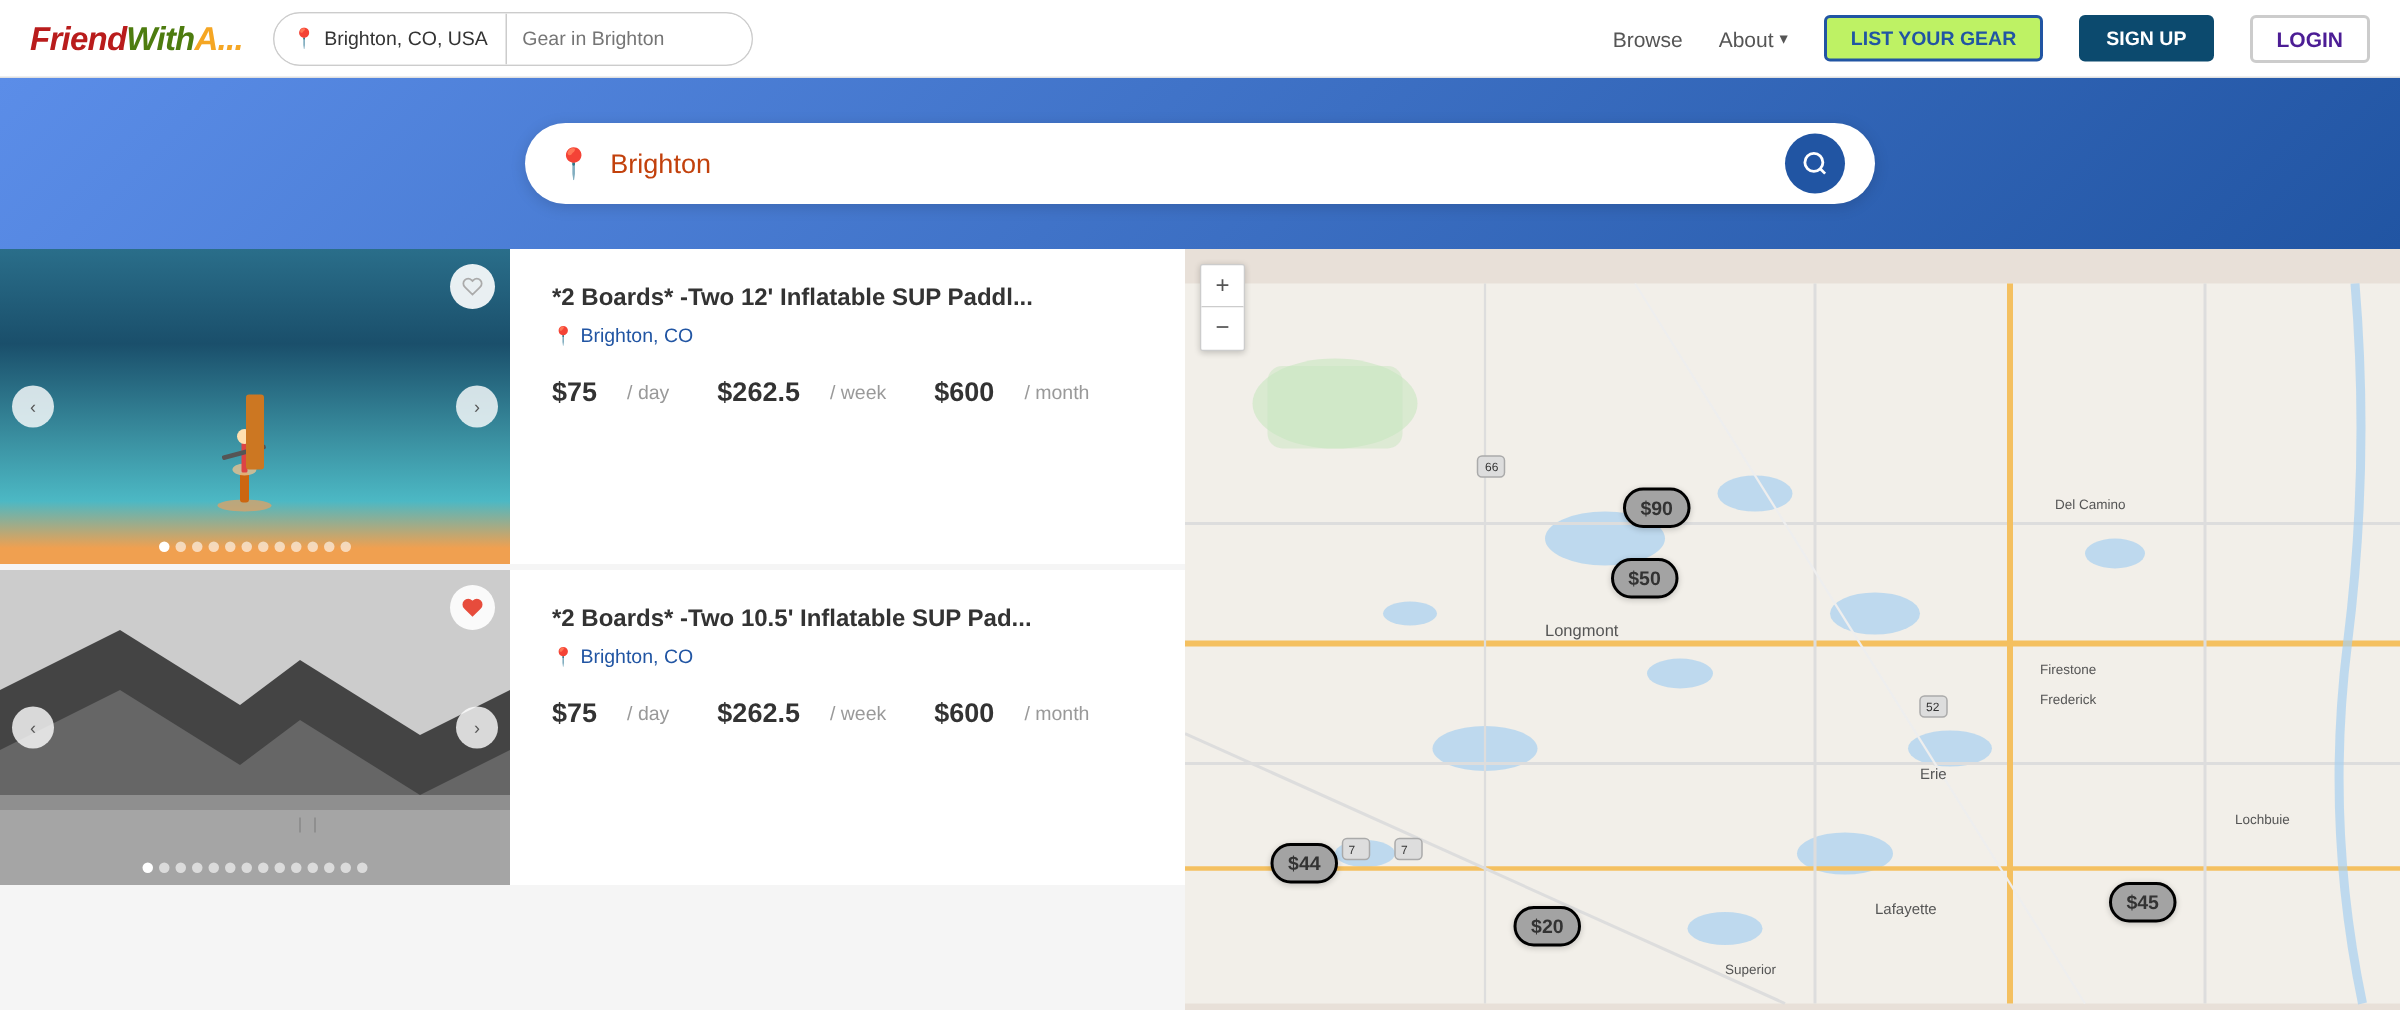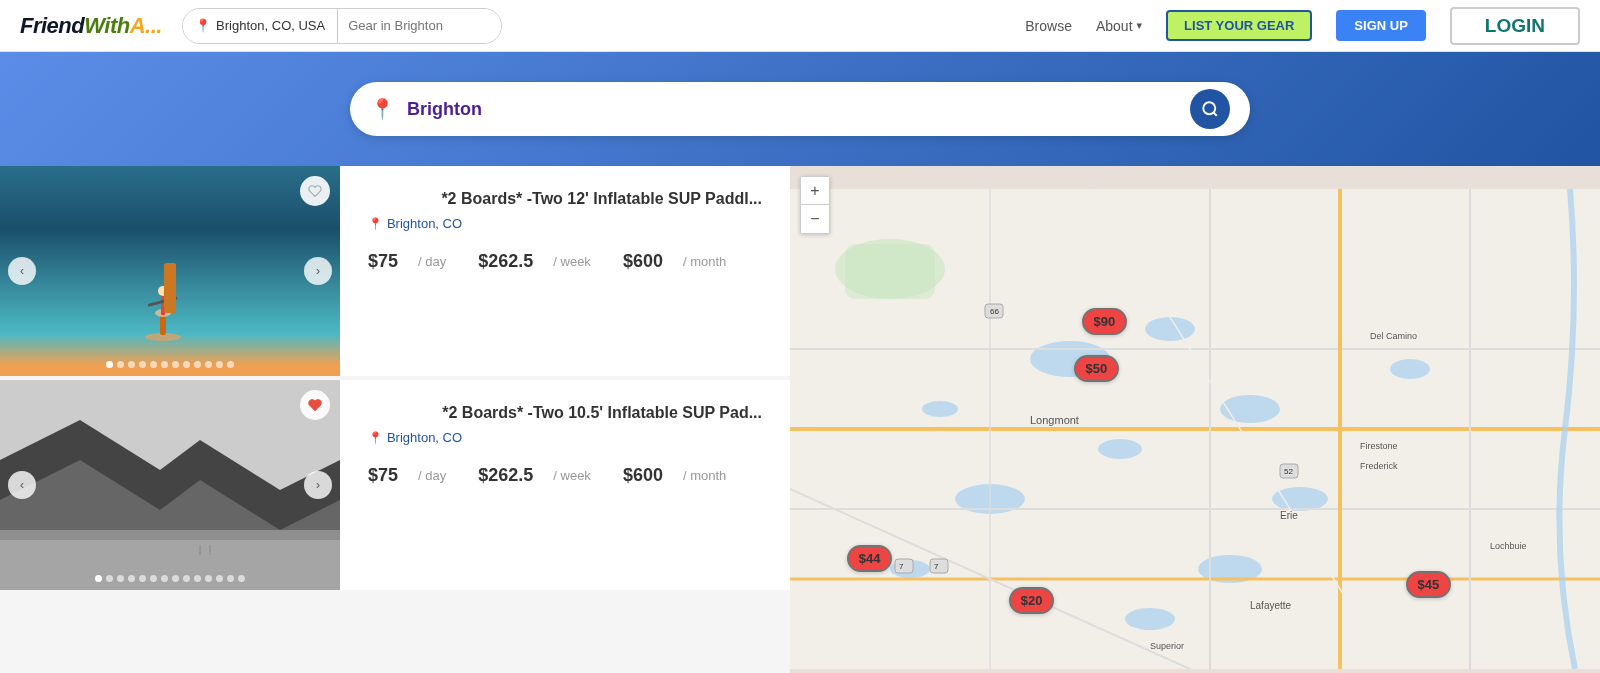--- a/index.html
+++ b/index.html
@@ -83,37 +83,37 @@
       color: #2155a3;
       background: #bef264;
       border-radius: 4px;
       padding: 6px 16px;
       font-size: 13px;
       font-weight: bold;
       cursor: pointer;
       white-space: nowrap;
     }
     .btn-signup {
-      background: #3b82f6;
+      background: #0c4a6e;
       color: #fff;
       border: none;
       border-radius: 4px;
       padding: 8px 18px;
       font-size: 13px;
       font-weight: bold;
       cursor: pointer;
       white-space: nowrap;
     }
     .btn-login {
       border: 2px solid #ccc;
-      color: #0f766e;
+      color: #4c1d95;
       background: #fff;
       border-radius: 4px;
-      padding: 6px 33px;
-      font-size: 19px;
+      padding: 6px 16px;
+      font-size: 14px;
       font-weight: bold;
       cursor: pointer;
     }
 
     
     .hero {
       background: linear-gradient(135deg, #5b8de8 0%, #2155a3 100%);
       padding: 30px 20px;
       display: flex;
       justify-content: center;
@@ -131,22 +131,22 @@
     }
     .hero-pin-icon {
       color: #2155a3;
       font-size: 20px;
       margin-right: 12px;
     }
     .hero-input {
       border: none;
       outline: none;
       font-size: 18px;
-      color: #4c1d95;
-      font-weight: 700;
+      color: #c2410c;
+      font-weight: 400;
       flex: 1;
     }
     .hero-search-btn {
       background: #2155a3;
       border: none;
       color: white;
       width: 40px;
       height: 40px;
       border-radius: 50%;
       cursor: pointer;
@@ -262,21 +262,20 @@
       flex: 1;
       display: flex;
       flex-direction: column;
       justify-content: flex-start;
     }
     .listing-title {
       font-size: 16px;
       font-weight: 600;
       color: #333;
       margin-bottom: 8px;
-      text-align: right;
     }
     .listing-location {
       display: flex;
       align-items: center;
       color: #2155a3;
       font-size: 13px;
       margin-bottom: 20px;
     }
     .location-pin {
       margin-right: 4px;
@@ -333,46 +332,47 @@
       display: flex;
       align-items: center;
       justify-content: center;
       color: #555;
     }
     .map-zoom-btn:first-child {
       border-bottom: 1px solid #ccc;
     }
     .map-marker {
       position: absolute;
-      background: #ef4444;
-      border: 2px solid #737373;
+      background: #a3a3a3;
+      border: 2px solid #000000;
       border-radius: 20px;
       padding: 4px 10px;
       font-size: 13px;
       font-weight: bold;
       color: #333;
       cursor: pointer;
       white-space: nowrap;
       box-shadow: 0 1px 4px rgba(0,0,0,0.2);
+      margin-top: 17px;
     }
 
     
     .map-svg {
       position: absolute;
       top: 0; left: 0;
       width: 100%;
       height: 100%;
     }
   </style>
 </head>
 <body>
 
 <header class="header">
   <div class="logo">
-    <span style="color:#0f172a;font-style:italic;">Friend</span><span style="color:#4d7c0f;font-style:italic;">With</span><span style="color:#f5a623;font-style:italic;">A</span><span style="color:#f5a623;">...</span>
+    <span style="color:#b91c1c;font-style:italic;">Friend</span><span style="color:#4d7c0f;font-style:italic;">With</span><span style="color:#f5a623;font-style:italic;">A</span><span style="color:#f5a623;">...</span>
   </div>
 
   <div class="header-search">
     <div class="header-location">
       <span class="header-location-pin">📍</span>
       <span class="header-location-text">Brighton, CO, USA</span>
     </div>
     <input class="header-search-input" placeholder="Gear in Brighton" style="">
 
   </div>

